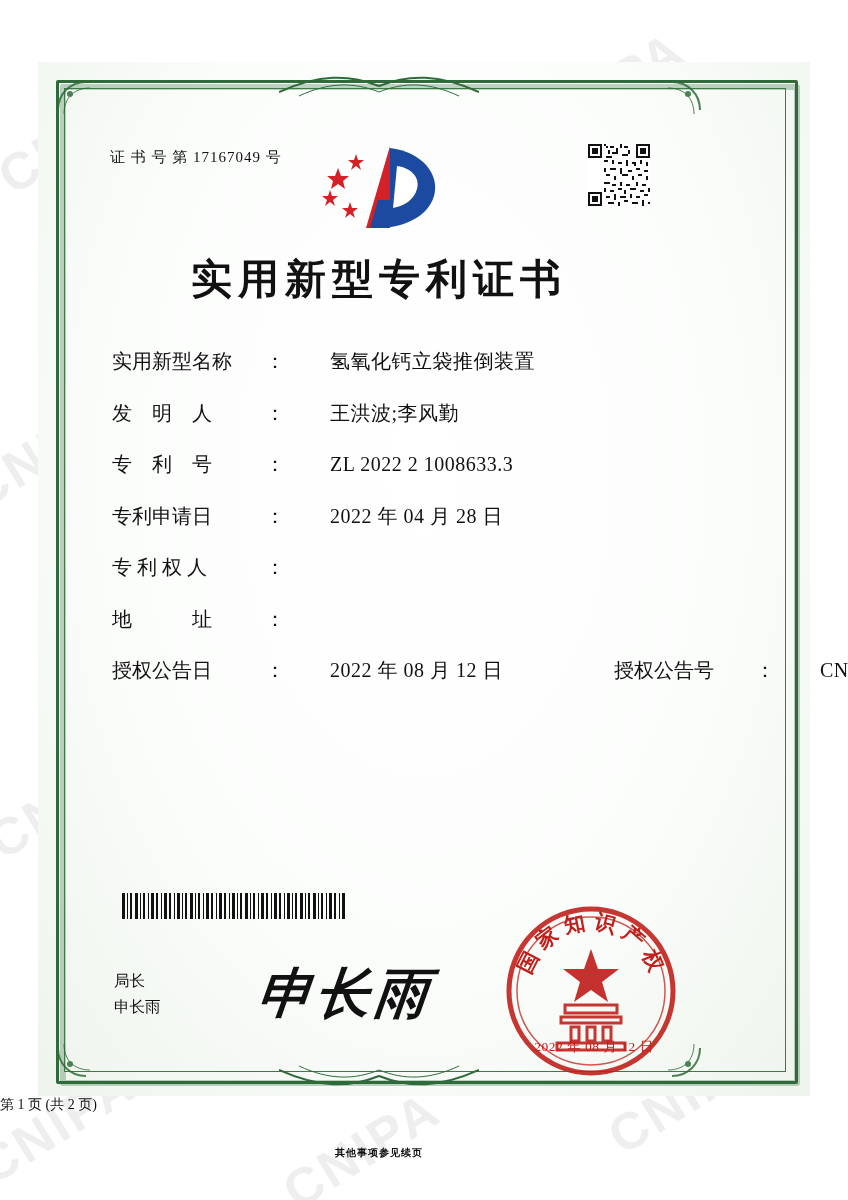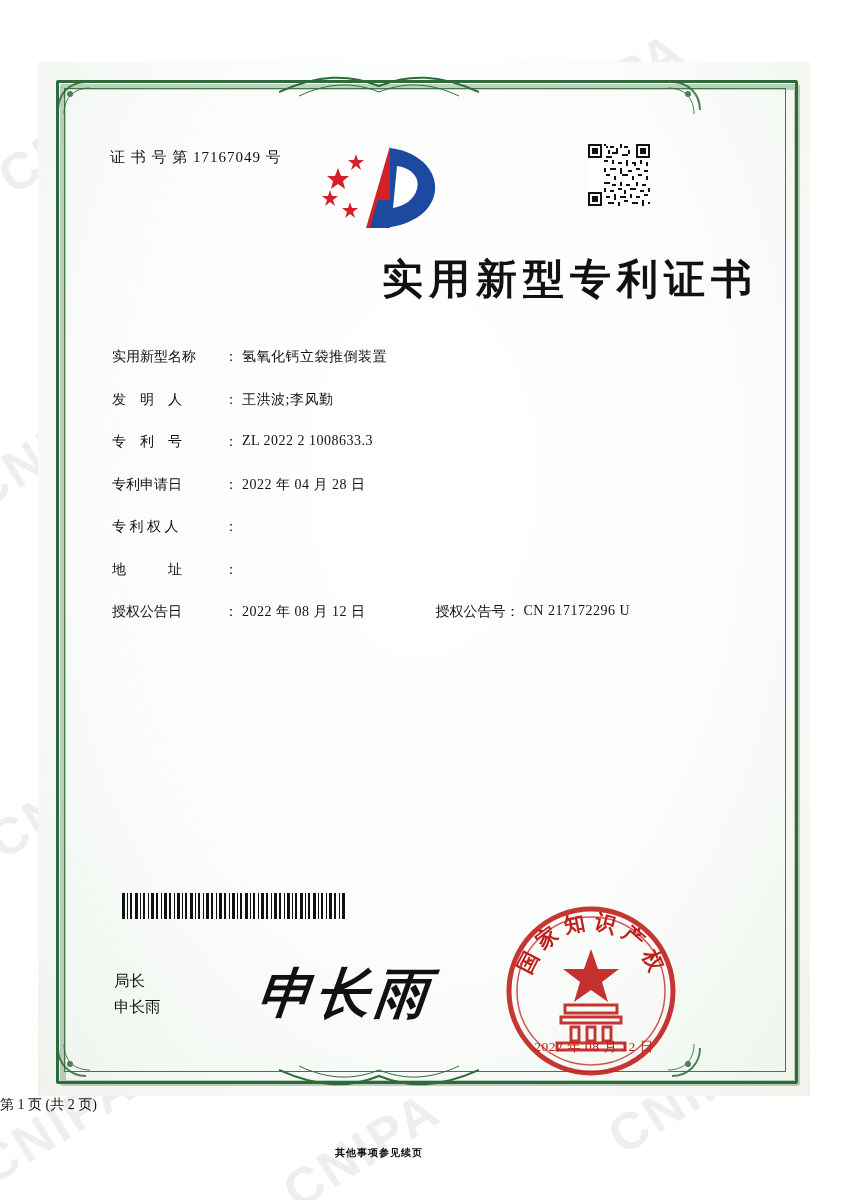--- a/index.html
+++ b/index.html
@@ -116,41 +116,42 @@
     transform: translateX(-50%);
     width: 170px;
     height: 96px;
   }
 
   .cert-title {
     position: absolute;
     left: 0;
     right: 0;
     top: 252px;
-    text-align: right;
+    text-align: center;
     font-size: 41px;
     font-weight: 700;
     letter-spacing: 6px;
     color: #111;
     font-family: Liberation Mono, monospace;
   }
 
   
   .fields {
     position: absolute;
     left: 112px;
     top: 348px;
     width: 620px;
   }
   .field-row {
     display: flex;
-    align-items: flex-start;
+    align-items: center;
     margin-bottom: 24.5px;
-    font-size: 14px;
-    color: #111;
+    font-size: 20px;
+    color: #111;
+    gap: 41px;
   }
   .field-label {
     width: 112px;
     flex: 0 0 112px;
     letter-spacing: 0px;
     white-space: nowrap;
   }
   .field-colon { flex: 0 0 auto; margin-right: 4px; }
   .field-value { flex: 1 1 auto; letter-spacing: .5px; }
   .field-row.dual .field-value { flex: 0 0 auto; }

